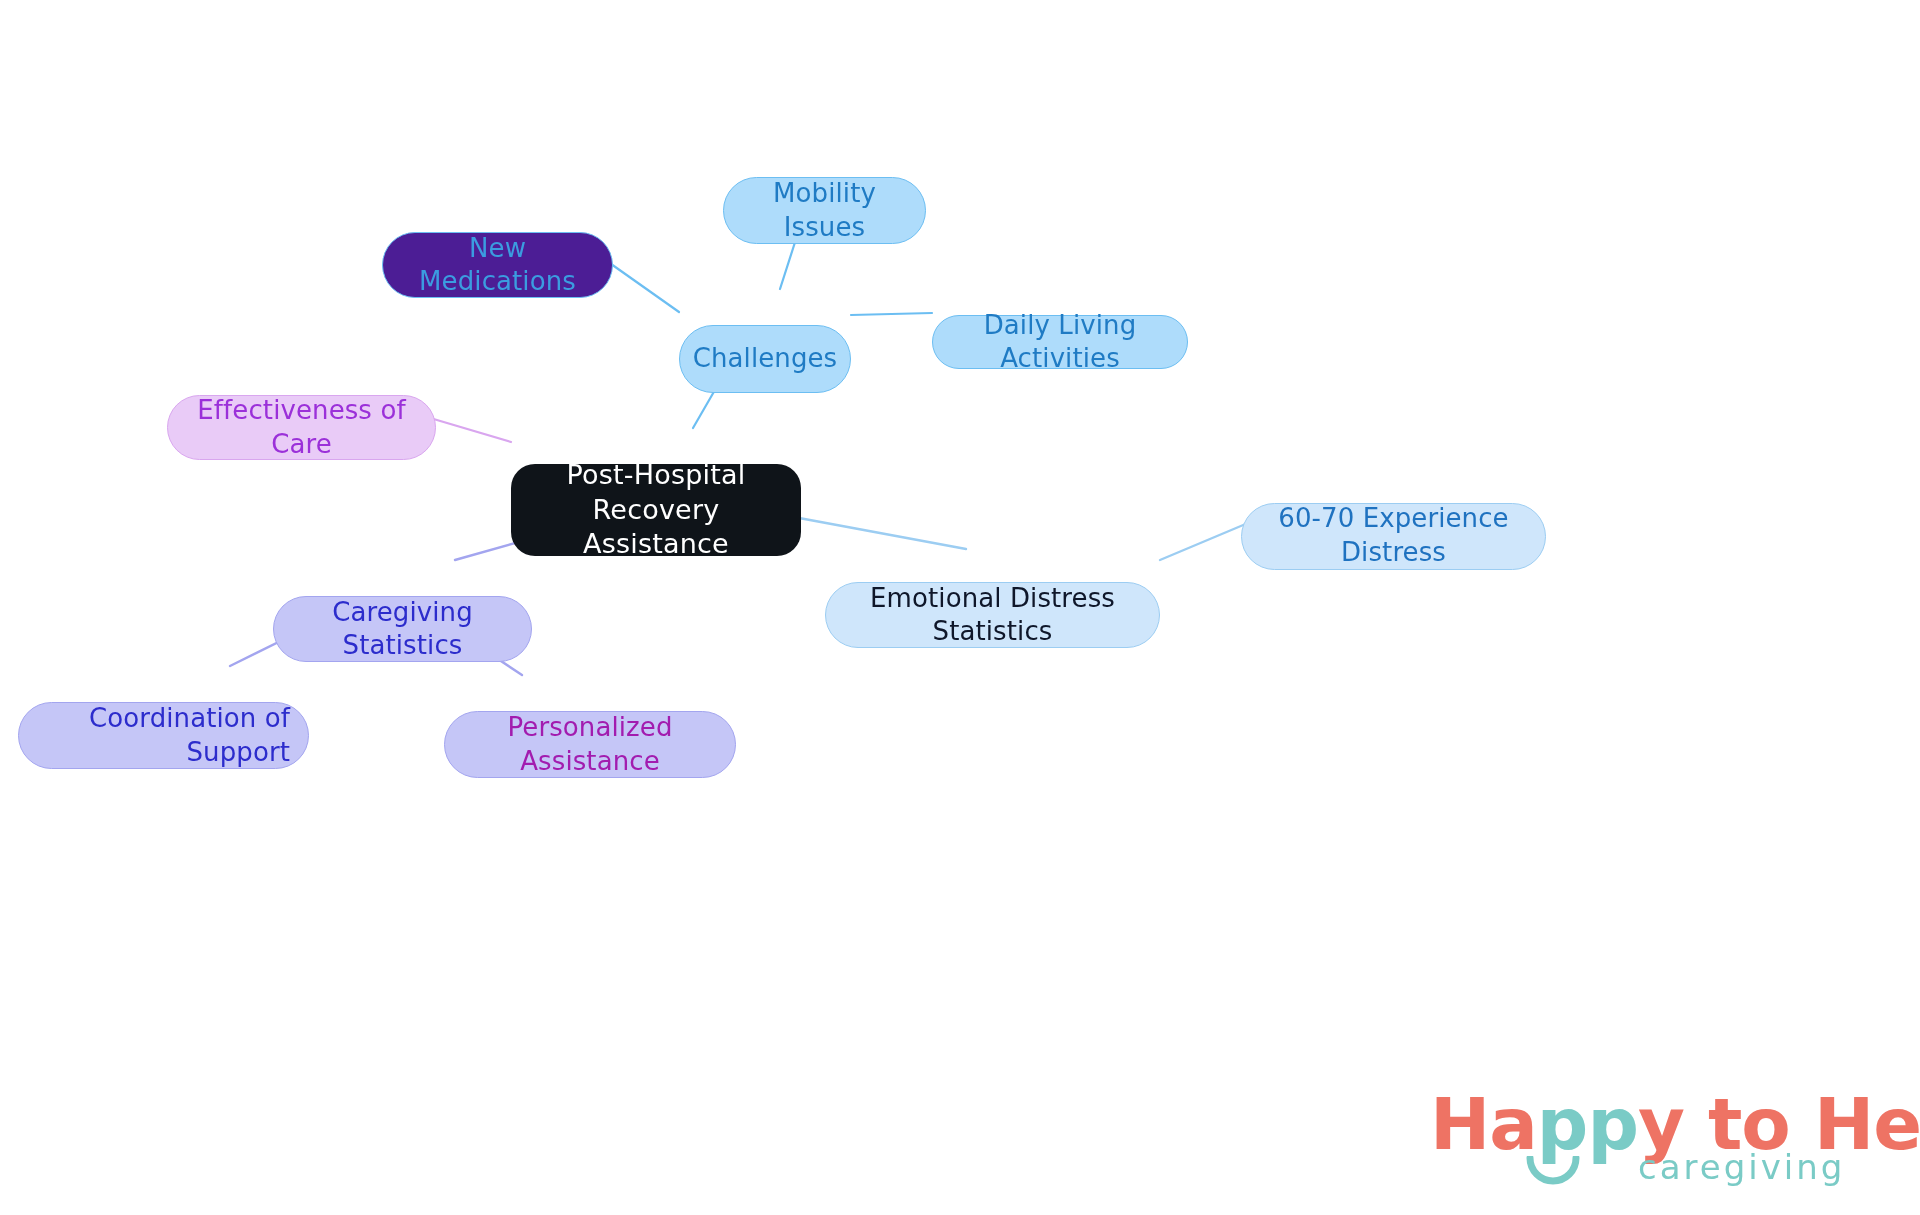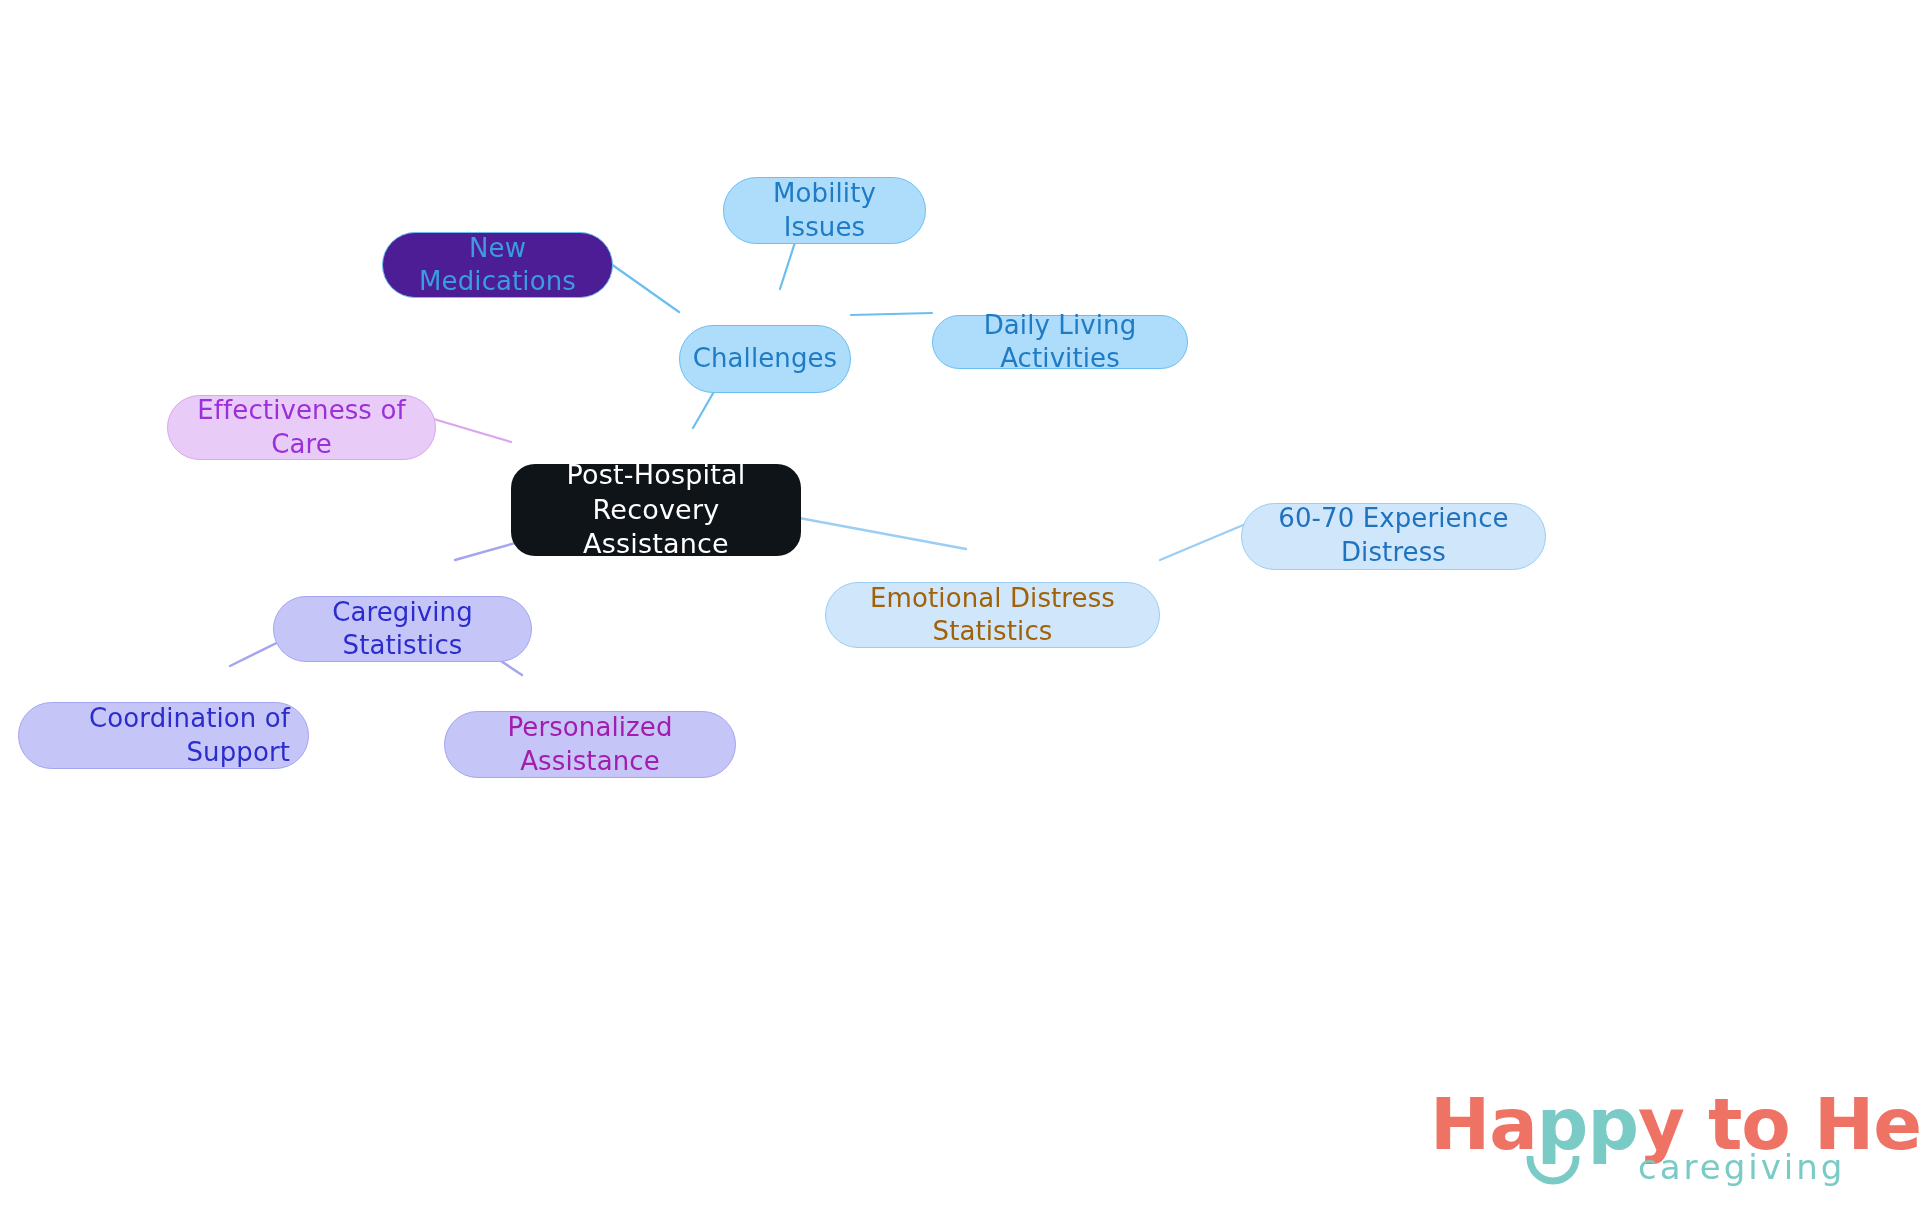--- a/index.html
+++ b/index.html
@@ -115,21 +115,21 @@
     </svg>
 
   <div id="node-layer">
       <div class="node node-root" style="left: 511px; top: 428px; width: 290px; height: 92px; background: rgb(15, 20, 25); color: rgb(255, 255, 255); border-color: rgb(15, 20, 25);"><span>Post-Hospital Recovery
 Assistance</span></div>
       <div class="node node-branch" style="left: 679px; top: 289px; width: 172px; height: 68px; background: rgb(174, 220, 251); color: rgb(31, 123, 196); border-color: rgb(108, 190, 242);"><span>Challenges</span></div>
       <div class="node node-branch" style="left: 723px; top: 141px; width: 203px; height: 67px; background: rgb(174, 220, 251); color: rgb(31, 123, 196); border-color: rgb(108, 190, 242);"><span>Mobility Issues</span></div>
       <div class="node node-branch" style="left: 382px; top: 196px; width: 231px; height: 66px; background: #4c1d95; color: rgb(59, 156, 224); border-color: rgb(108, 190, 242);"><span>New Medications</span></div>
       <div class="node node-branch" style="left: 932px; top: 279px; width: 256px; height: 54px; background: rgb(174, 220, 251); color: rgb(31, 123, 196); border-color: rgb(108, 190, 242);"><span>Daily Living Activities</span></div>
       <div class="node node-branch" style="left: 167px; top: 359px; width: 269px; height: 65px; background: rgb(233, 203, 247); color: rgb(155, 48, 217); border-color: rgb(217, 166, 239);"><span>Effectiveness of Care</span></div>
-      <div class="node node-branch" style="left: 825px; top: 546px; width: 335px; height: 66px; background: rgb(207, 230, 251); color: #a16207; border-color: rgb(156, 205, 242); justify-content: flex-end;"><span>Emotional Distress Statistics</span></div>
+      <div class="node node-branch" style="left: 825px; top: 546px; width: 335px; height: 66px; background: rgb(207, 230, 251); color: #0f172a; border-color: rgb(156, 205, 242); justify-content: flex-end;"><span>Emotional Distress Statistics</span></div>
       <div class="node node-branch" style="left: 1241px; top: 467px; width: 305px; height: 67px; background: rgb(207, 230, 251); color: rgb(31, 114, 192); border-color: rgb(156, 205, 242); align-items: flex-end;"><span>60-70 Experience Distress</span></div>
       <div class="node node-branch" style="left: 273px; top: 560px; width: 259px; height: 66px; background: rgb(197, 198, 247); color: rgb(44, 44, 204); border-color: rgb(163, 165, 239);"><span>Caregiving Statistics</span></div>
       <div class="node node-branch" style="left: 18px; top: 666px; width: 291px; height: 67px; background: rgb(197, 198, 247); color: rgb(44, 44, 204); border-color: rgb(163, 165, 239); text-align: right;"><span>Coordination of Support</span></div>
       <div class="node node-branch" style="left: 444px; top: 675px; width: 292px; height: 67px; background: rgb(197, 198, 247); color: #a21caf; border-color: rgb(163, 165, 239);"><span>Personalized Assistance</span></div>
     </div>
 
   <div id="brand-logo">
     <div class="logo-wordmark">
       <span style="color: rgb(238, 115, 100);">Ha</span><span style="color: rgb(122, 203, 198);">pp</span><span style="color: rgb(238, 115, 100);">y</span><span style="color: rgb(238, 115, 100);"> to Help</span>
     </div>

